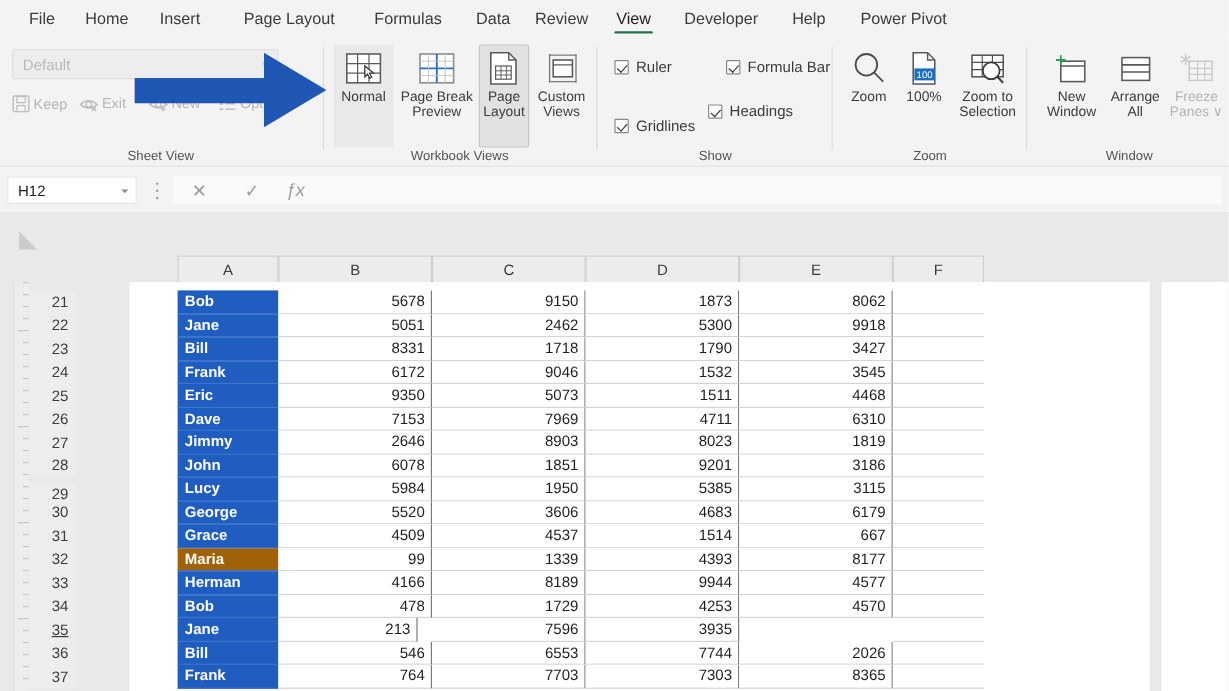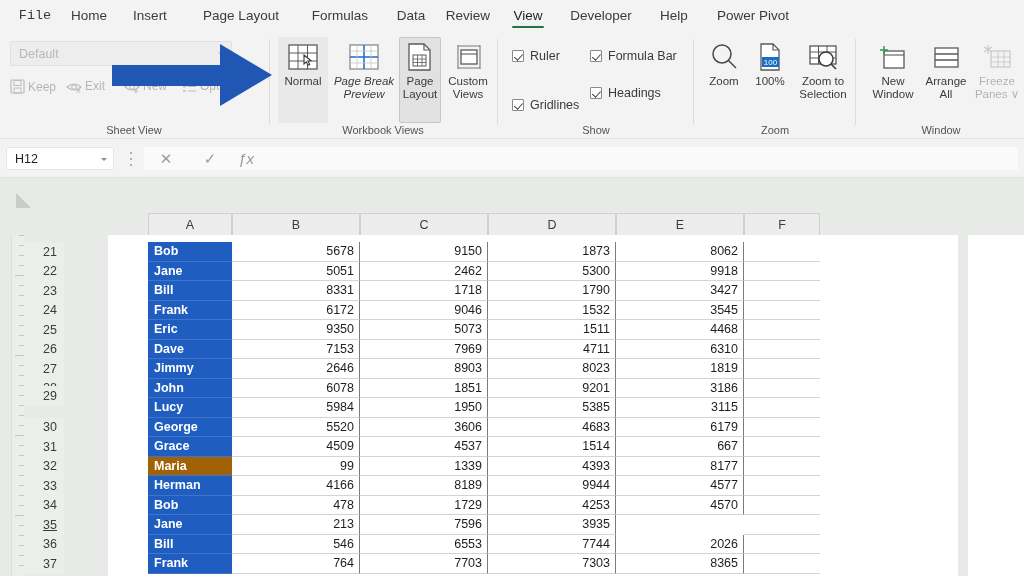--- a/index.html
+++ b/index.html
@@ -182,21 +182,21 @@
   .cell.num { justify-content: flex-end; padding-right: 5px;
     border-right: 1px solid #7b7b7b; }
   .cell.blank { border-right: none; }
 </style>
 </head>
 <body>
 
 <div id="app">
 
   <div class="tabbar" id="tabbar">
-      <div class="tab" style="left:14px;width:42px;font-family:Liberation Mono, monospace;">File</div>
+      <div class="tab" style="left:14px;width:42px;">File</div>
       <div class="tab" style="left:62px;width:54px;">Home</div>
       <div class="tab" style="left:124px;width:52px;">Insert</div>
       <div class="tab" style="left:186px;width:110px;">Page Layout</div>
       <div class="tab" style="left:300px;width:80px;">Formulas</div>
       <div class="tab" style="left:388px;width:46px;">Data</div>
       <div class="tab" style="left:438px;width:60px;">Review</div>
       <div class="tab active" style="left:506px;width:44px;">View</div>
       <div class="tab" style="left:558px;width:86px;">Developer</div>
       <div class="tab" style="left:652px;width:44px;">Help</div>
       <div class="tab" style="left:704px;width:98px;">Power Pivot</div>
@@ -268,21 +268,21 @@
       <div class="btn hover" style="left:278px;top:6px;width:50px;height:86px;">
         <div>
           <svg class="ico" width="34" height="30" viewBox="0 0 34 30" xmlns="http://www.w3.org/2000/svg">
             <rect x="3" y="3" width="28" height="24" fill="#fff" stroke="#5a5a5a" stroke-width="1.3"></rect>
             <path d="M12 3 v24 M21.5 3 v24 M3 11 h28 M3 19 h28" stroke="#5a5a5a" stroke-width="1"></path>
             <path d="M18 13 l0 9 2.2-2.2 1.8 3.5 1.7-0.9 -1.8-3.4 3.1-0.3 z" fill="#fff" stroke="#3b3b3b" stroke-width="1.1"></path>
           </svg>
         </div>
         <div class="lbl">Normal</div>
       </div>
-      <div class="btn" style="left:330px;top:6px;width:68px;height:86px;font-style:italic;">
+      <div class="btn" style="left:330px;top:6px;width:68px;height:86px;">
         <div>
           <svg class="ico" width="34" height="30" viewBox="0 0 34 30" xmlns="http://www.w3.org/2000/svg">
             <rect x="3" y="3" width="28" height="24" fill="#fff" stroke="#8a8a8a" stroke-width="1.3"></rect>
             <path d="M17 3 v24" stroke="#2a72c8" stroke-width="1.6"></path>
             <path d="M3 15 h28" stroke="#2a72c8" stroke-width="1.6"></path>
             <path d="M10 3 v24 M24 3 v24 M3 9 h28 M3 21 h28" stroke="#c4c4c4" stroke-width="0.8"></path>
           </svg>
         </div>
         <div class="lbl">Page Break
 Preview</div>
@@ -308,21 +308,21 @@
             <path d="M9 12 h16" stroke="#5a5a5a" stroke-width="1.1"></path>
           </svg>
         </div>
         <div class="lbl">Custom
 Views</div>
       </div>
       <div class="chk" style="left:512px;top:18px;">
         <span class="box"></span>
         <span>Ruler</span>
       </div>
-      <div class="chk" style="left:590px;top:18px;justify-content:space-between;">
+      <div class="chk" style="left:605px;top:18px;justify-content:space-between;">
         <span class="box"></span>
         <span>Formula Bar</span>
       </div>
       <div class="chk" style="left:512px;top:55px;margin-top:12px;">
         <span class="box"></span>
         <span>Gridlines</span>
       </div>
       <div class="chk" style="left:590px;top:55px;">
         <span class="box"></span>
         <span>Headings</span>
@@ -463,21 +463,21 @@
       </div>
     <div id="rowheads">
         <div class="rowhead" style="top:64px;height:19.5px;">21</div>
         <div class="rowhead" style="top:83.5px;height:19.5px;">22</div>
         <div class="rowhead" style="top:103px;height:19.5px;">23</div>
         <div class="rowhead" style="top:122.5px;height:19.5px;">24</div>
         <div class="rowhead" style="top:142px;height:19.5px;">25</div>
         <div class="rowhead" style="top:161.5px;height:19.5px;">26</div>
         <div class="rowhead" style="top:181px;height:19.5px;">27</div>
         <div class="rowhead" style="top:200.5px;height:19.5px;">28</div>
-        <div class="rowhead" style="top:208px;height:19.5px;">29</div>
+        <div class="rowhead" style="top:224px;height:19.5px;">29</div>
         <div class="rowhead" style="top:239.5px;height:19.5px;">30</div>
         <div class="rowhead" style="top:259px;height:19.5px;">31</div>
         <div class="rowhead" style="top:278.5px;height:19.5px;">32</div>
         <div class="rowhead" style="top:298px;height:19.5px;">33</div>
         <div class="rowhead" style="top:317.5px;height:19.5px;">34</div>
         <div class="rowhead" style="top:337px;height:19.5px;text-decoration:underline;">35</div>
         <div class="rowhead" style="top:356.5px;height:19.5px;">36</div>
         <div class="rowhead" style="top:376px;height:19.5px;">37</div>
       </div>
     <div class="page" id="grid">
@@ -559,21 +559,21 @@
         <div class="cell num" style="left:380px;width:128px;top:241px;">9944</div>
         <div class="cell num" style="left:508px;width:128px;top:241px;">4577</div>
         <div class="cell blank" style="left:636px;width:76px;top:241px;"></div>
         <div class="cell name" style="left:40px;width:84px;top:260.5px;background:#1F5DC0;">Bob</div>
         <div class="cell num" style="left:124px;width:128px;top:260.5px;">478</div>
         <div class="cell num" style="left:252px;width:128px;top:260.5px;">1729</div>
         <div class="cell num" style="left:380px;width:128px;top:260.5px;">4253</div>
         <div class="cell num" style="left:508px;width:128px;top:260.5px;">4570</div>
         <div class="cell blank" style="left:636px;width:76px;top:260.5px;"></div>
         <div class="cell name" style="left:40px;width:84px;top:280px;background:#1F5DC0;">Jane</div>
-        <div class="cell num" style="left:124px;width:128px;top:280px;">213</div>
+        <div class="cell num" style="left:124px;width:116px;top:280px;">213</div>
         <div class="cell num" style="left:252px;width:128px;top:280px;">7596</div>
         <div class="cell num" style="left:380px;width:128px;top:280px;">3935</div>
         <div class="cell blank" style="left:636px;width:76px;top:280px;"></div>
         <div class="cell name" style="left:40px;width:84px;top:299.5px;background:#1F5DC0;">Bill</div>
         <div class="cell num" style="left:124px;width:128px;top:299.5px;">546</div>
         <div class="cell num" style="left:252px;width:128px;top:299.5px;">6553</div>
         <div class="cell num" style="left:380px;width:128px;top:299.5px;">7744</div>
         <div class="cell num" style="left:508px;width:128px;top:299.5px;">2026</div>
         <div class="cell blank" style="left:636px;width:76px;top:299.5px;"></div>
         <div class="cell name" style="left:40px;width:84px;top:319px;background:#1F5DC0;">Frank</div>

